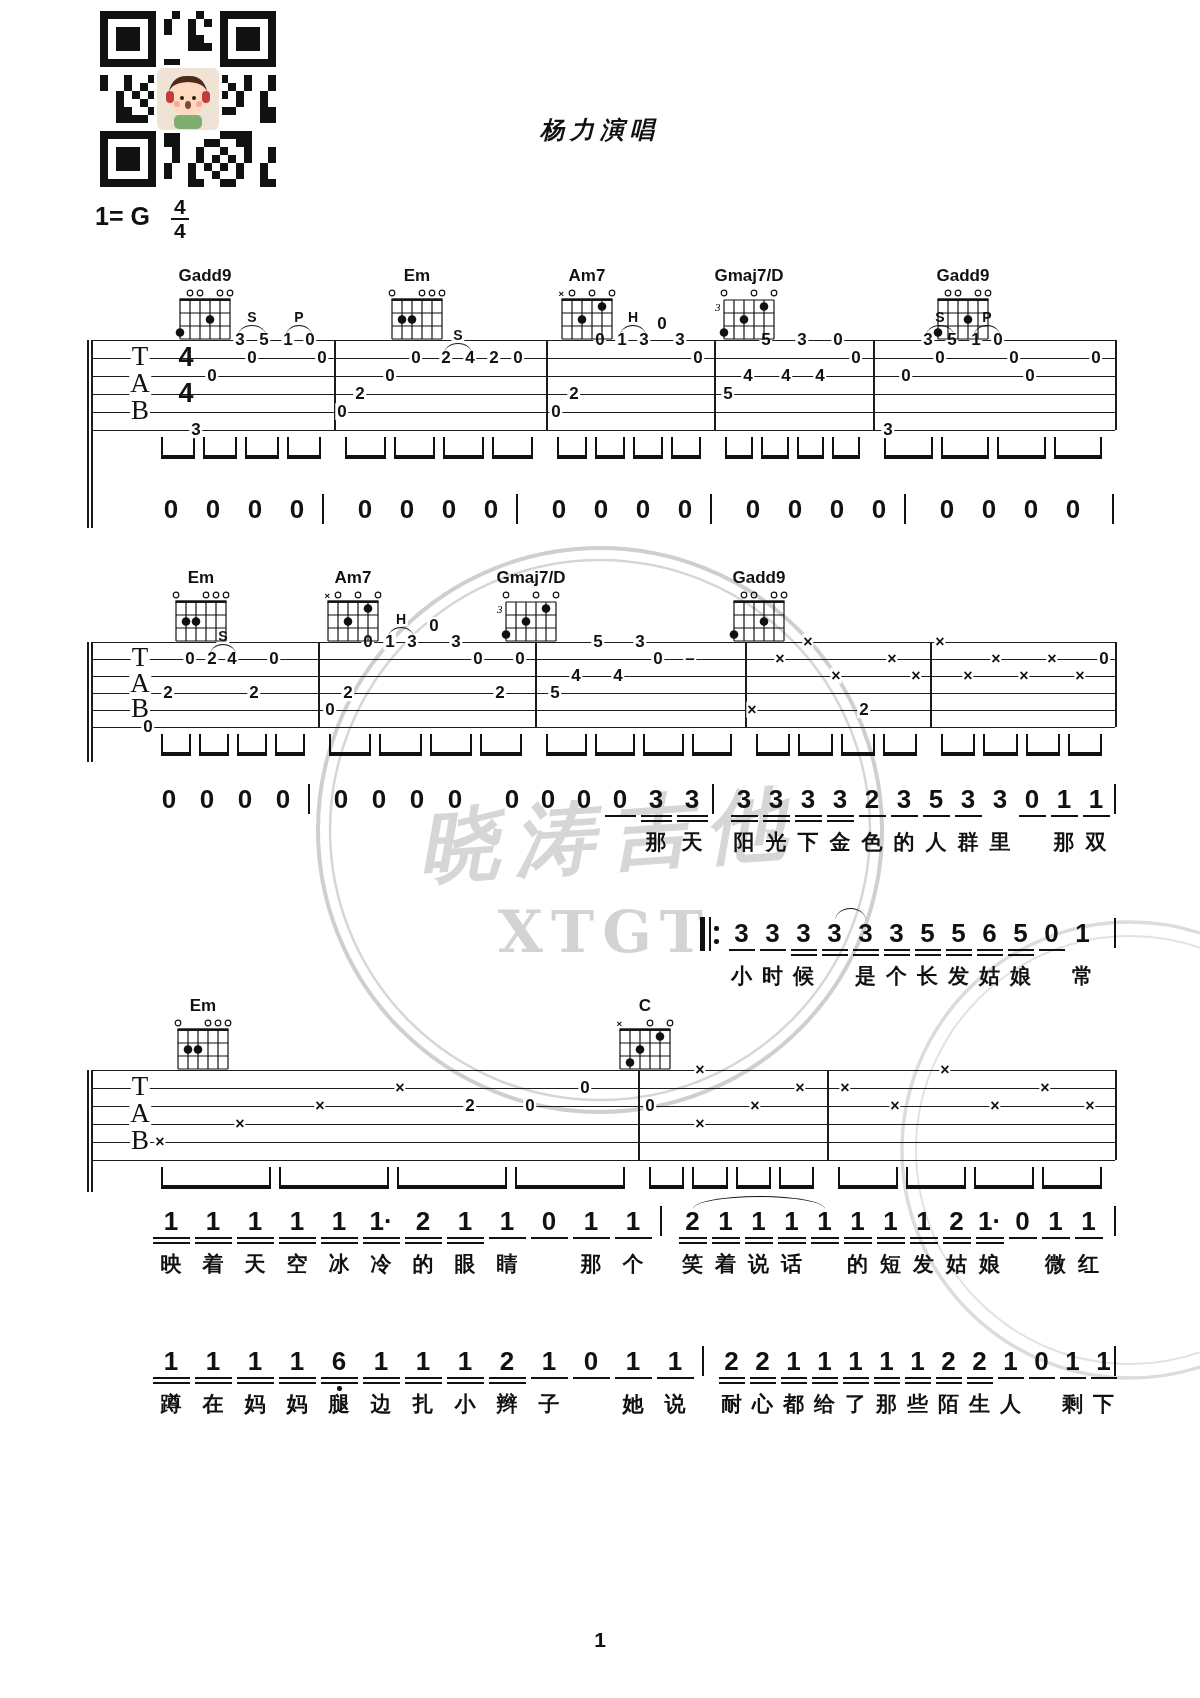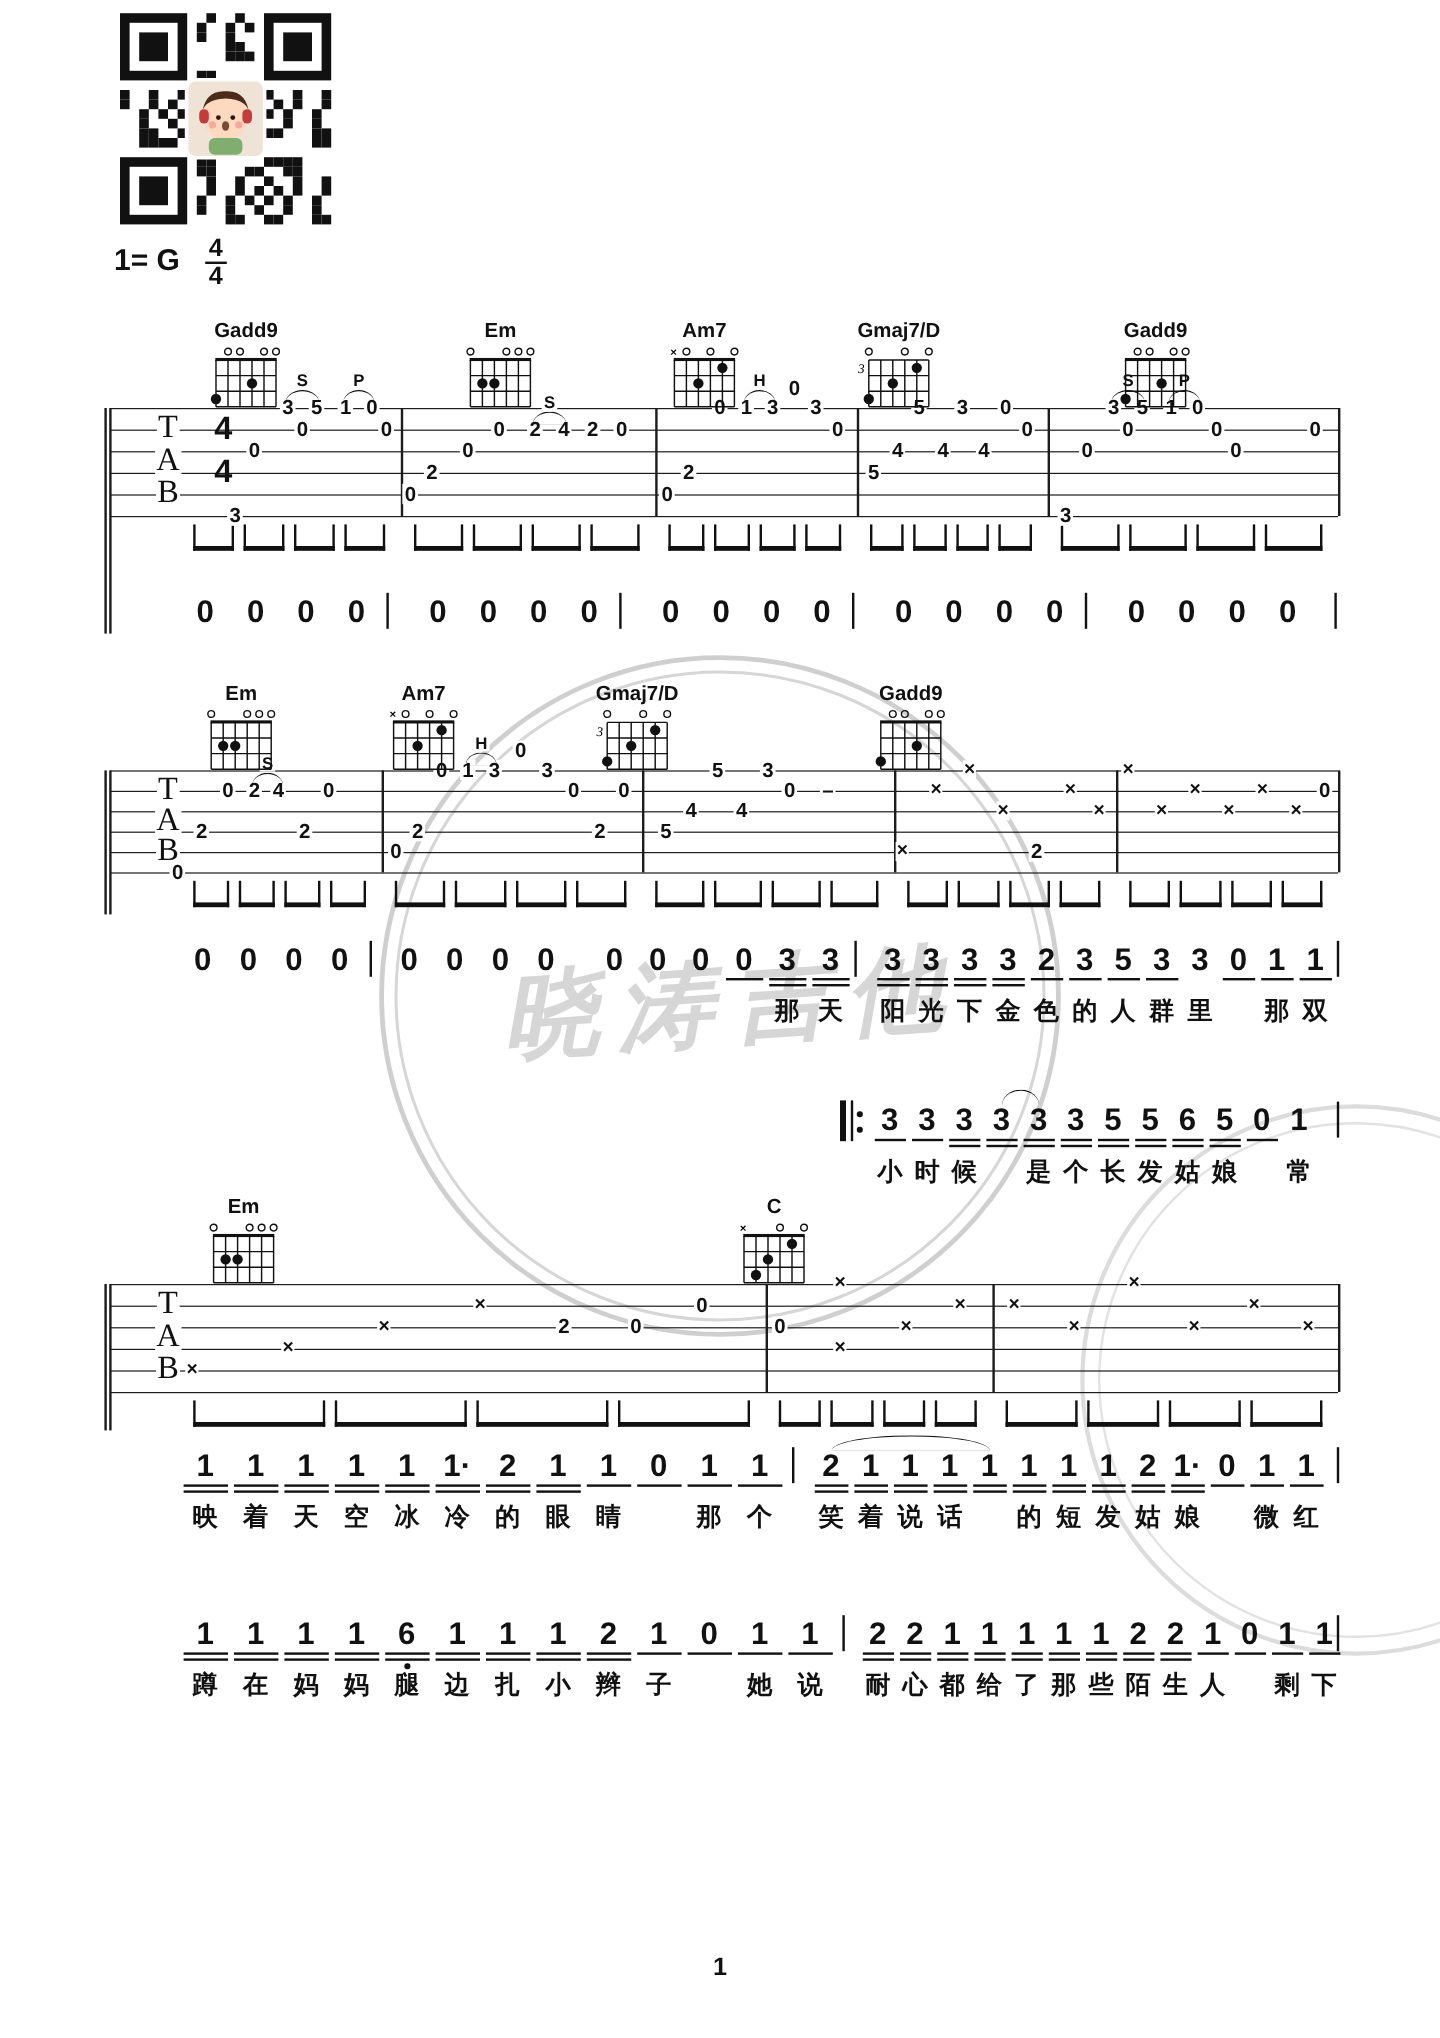--- a/index.html
+++ b/index.html
@@ -59,20 +59,21 @@
 <div class="page">
 
   <div class="wm">
     <svg width="1200" height="1698">
       <circle cx="600" cy="830" r="282" fill="none" stroke="#cfcfcf" stroke-width="4"></circle>
       <circle cx="600" cy="830" r="270" fill="none" stroke="#d6d6d6" stroke-width="2.5"></circle>
       <circle cx="1130" cy="1150" r="228" fill="none" stroke="#dcdcdc" stroke-width="3.5"></circle>
       <circle cx="1130" cy="1150" r="214" fill="none" stroke="#e2e2e2" stroke-width="2"></circle>
     </svg>
     <div class="wm-cn">晓涛吉他</div>
+    <div class="wm-en">XTGT</div>
   </div>
 
   <div class="qr">
     <svg id="qrsvg" width="186" height="186">
         <rect x="5" y="69" width="8" height="8" fill="#111"></rect>
         <rect x="5" y="77" width="8" height="8" fill="#111"></rect>
         <rect x="21" y="85" width="8" height="8" fill="#111"></rect>
         <rect x="21" y="93" width="8" height="8" fill="#111"></rect>
         <rect x="21" y="101" width="8" height="8" fill="#111"></rect>
         <rect x="21" y="109" width="8" height="8" fill="#111"></rect>
@@ -201,20 +202,21 @@
         <circle cx="26" cy="31" r="2" fill="#2a1a12"></circle>
         <circle cx="38" cy="31" r="2" fill="#2a1a12"></circle>
         <ellipse cx="32" cy="38" rx="3" ry="4" fill="#7a4a35"></ellipse>
         <circle cx="21" cy="37" r="3" fill="#f5a9a0"></circle>
         <circle cx="43" cy="37" r="3" fill="#f5a9a0"></circle>
         <rect x="18" y="48" width="28" height="14" rx="5" fill="#7fae6e"></rect>
       </svg>
     </div>
   </div>
 
+  <div class="subtitle">杨力演唱</div>
   <div class="keyline">
     <span>1=</span>
     <span>G</span>
     <span class="meter"><b>4</b><b>4</b></span>
   </div>
 
   <div id="music">
       <div class="staff-line" style="left: 92px; top: 340px; width: 1023px;"></div>
       <div class="staff-line" style="left: 92px; top: 358px; width: 1023px;"></div>
       <div class="staff-line" style="left: 92px; top: 376px; width: 1023px;"></div>

